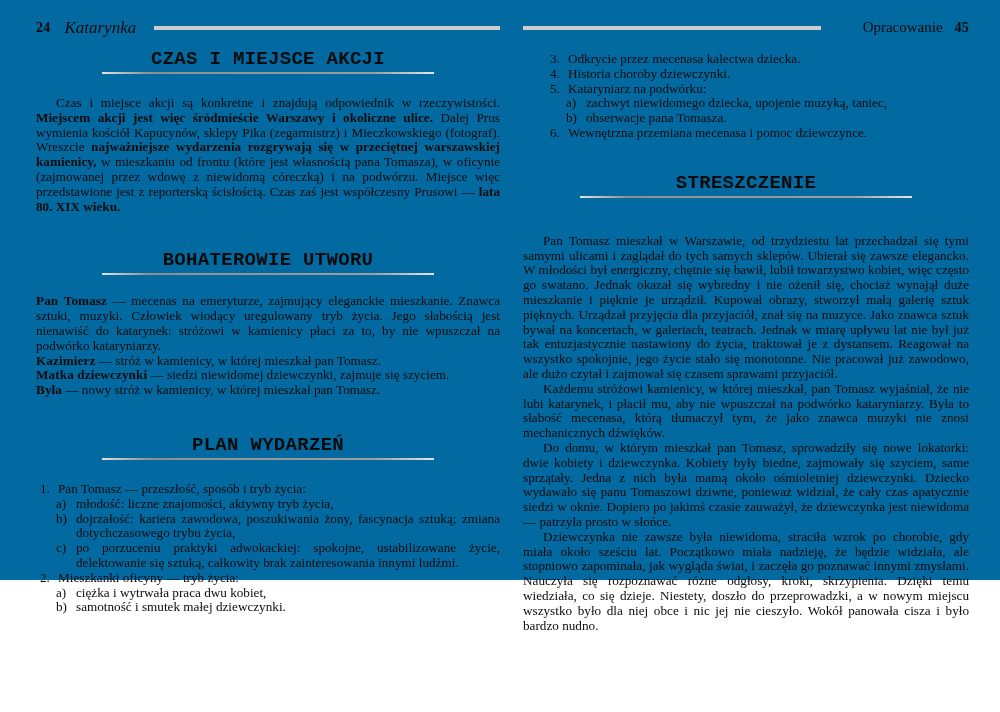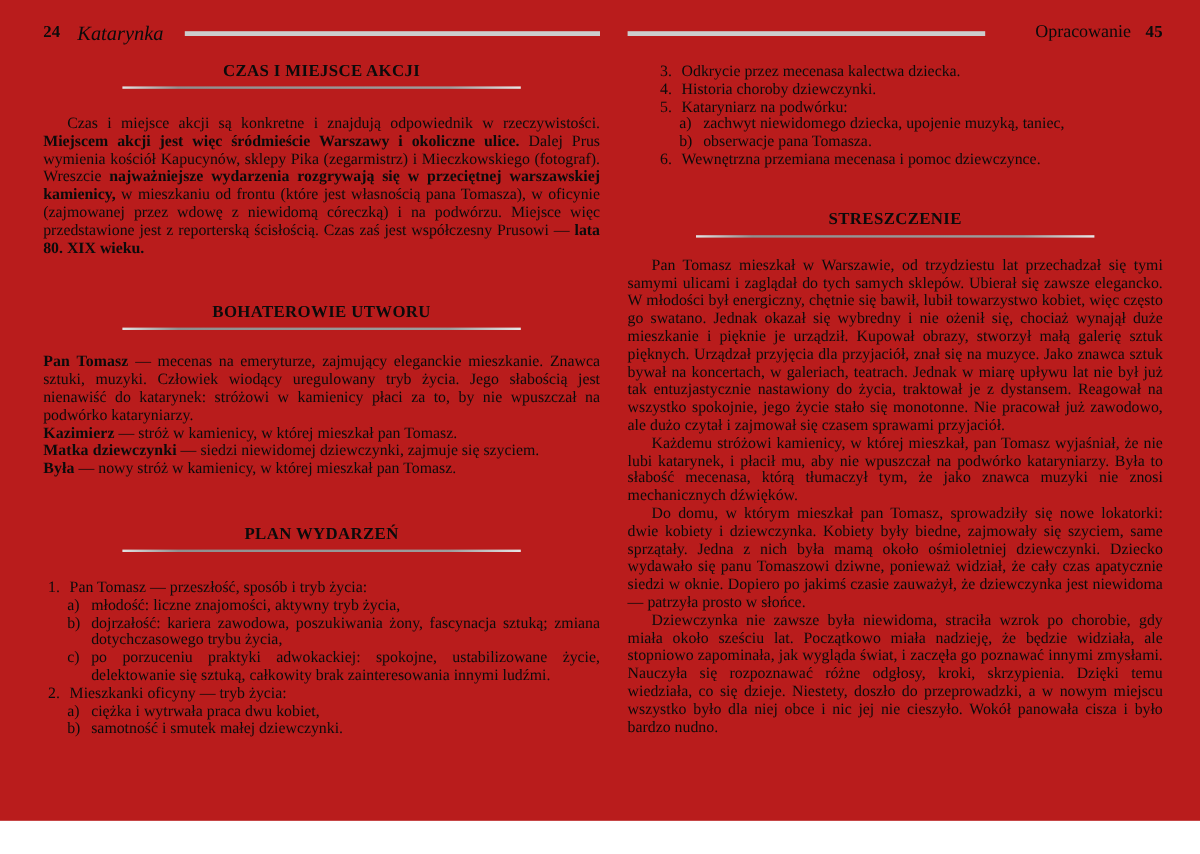--- a/index.html
+++ b/index.html
@@ -3,38 +3,38 @@
 <meta charset="utf-8">
 <style>
   * { margin:0; padding:0; box-sizing:border-box; }
   html,body { background:#ffffff; }
   body {
     width:1000px; height:712px;
     font-family:"Liberation Serif", serif;
     color:#0b0b0b;
     overflow:hidden;
   }
-  .spread { position:relative; width:1000px; height:684px; background:#b91c1c; }
+  .spread { position:relative; width:1000px; height:580px; background:#0369a1; }
   .page { position:absolute; top:0; }
   .page-left  { left:36px;  width:464px; }
   .page-right { left:523px; width:446px; }
 
   
   .running-head { display:flex; align-items:center; margin-top:20px; height:15px; font-size:13px; }
   .rh-num   { font-weight:bold; font-size:14px; letter-spacing:0.2px; }
   .rh-title-italic { font-style:italic; font-size:17px; margin-left:14px; }
   .rh-title-plain  { font-size:15px; margin-right:12px;margin-left:26px; }
   .rh-rule  { flex:1; height:4px; background:#cdcdcd; }
   .rh-rule.left-side  { margin-left:18px; }
   .rh-rule.right-side { margin-right:16px; }
 
   
   .sec-head {
-    text-align:center; font-weight:bold; font-size:14px;
-    letter-spacing:0.3px; line-height:15px;
+    text-align:center; font-weight:bold; font-size:19px;
+    letter-spacing:0.3px; line-height:15px;font-family:Liberation Mono, monospace;
   }
   .sec-rule {
     height:2px; width:332px; margin:5px auto 0;
     background:linear-gradient(to right,#e2e2e2,#8f8f8f 14%,#9d9d9d 82%,#e6e6e6);
   }
 
   
   .body-para {
     font-size:13.2px; line-height:14.8px;
     text-align:justify; text-indent:20px;
@@ -58,21 +58,21 @@
   
   .page-left .sec-head.h1 { margin-top:17px; }
   .page-left .para-czas   { margin-top:22px; }
   .page-left .sec-head.h2 { margin-top:39px; }
   .page-left .characters  { margin-top:19px; }
   .page-left .sec-head.h3 { margin-top:40px; }
   .page-left .plan-list   { margin-top:22px; margin-left:4px; }
 
   .page-right .plan-list  { margin-top:17px; margin-left:27px; }
   .page-right .sec-head   { margin-top:35px; }
-  .page-right .summary    { margin-top:16px; }
+  .page-right .summary    { margin-top:36px; }
 </style>
 </head>
 <body>
 
 <div class="spread">
 
   <div class="page page-left">
 
     <div class="running-head">
       <span class="rh-num">24</span>

